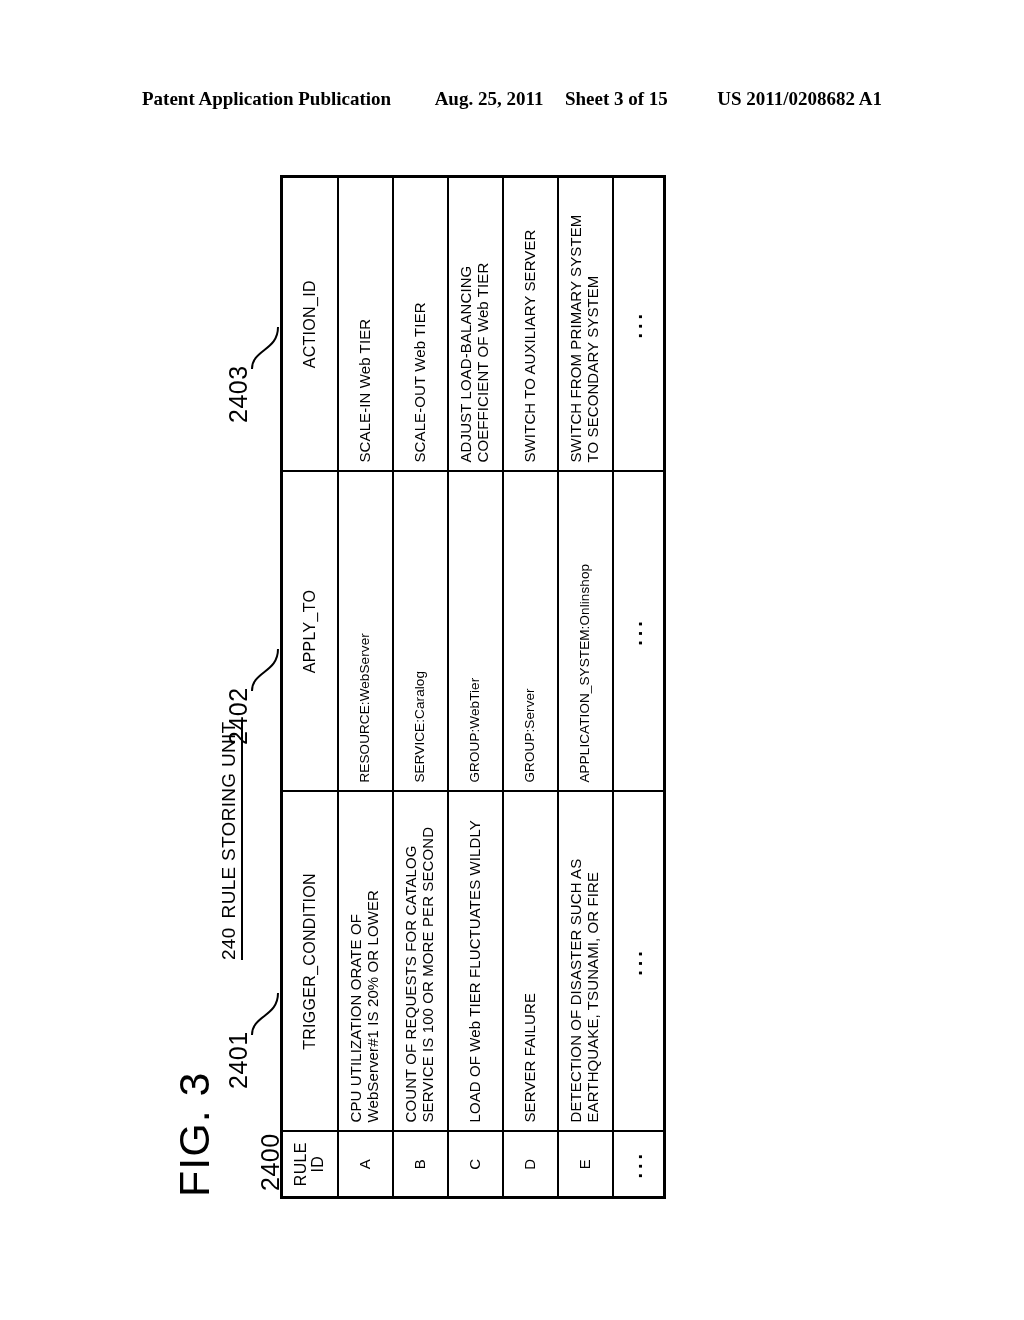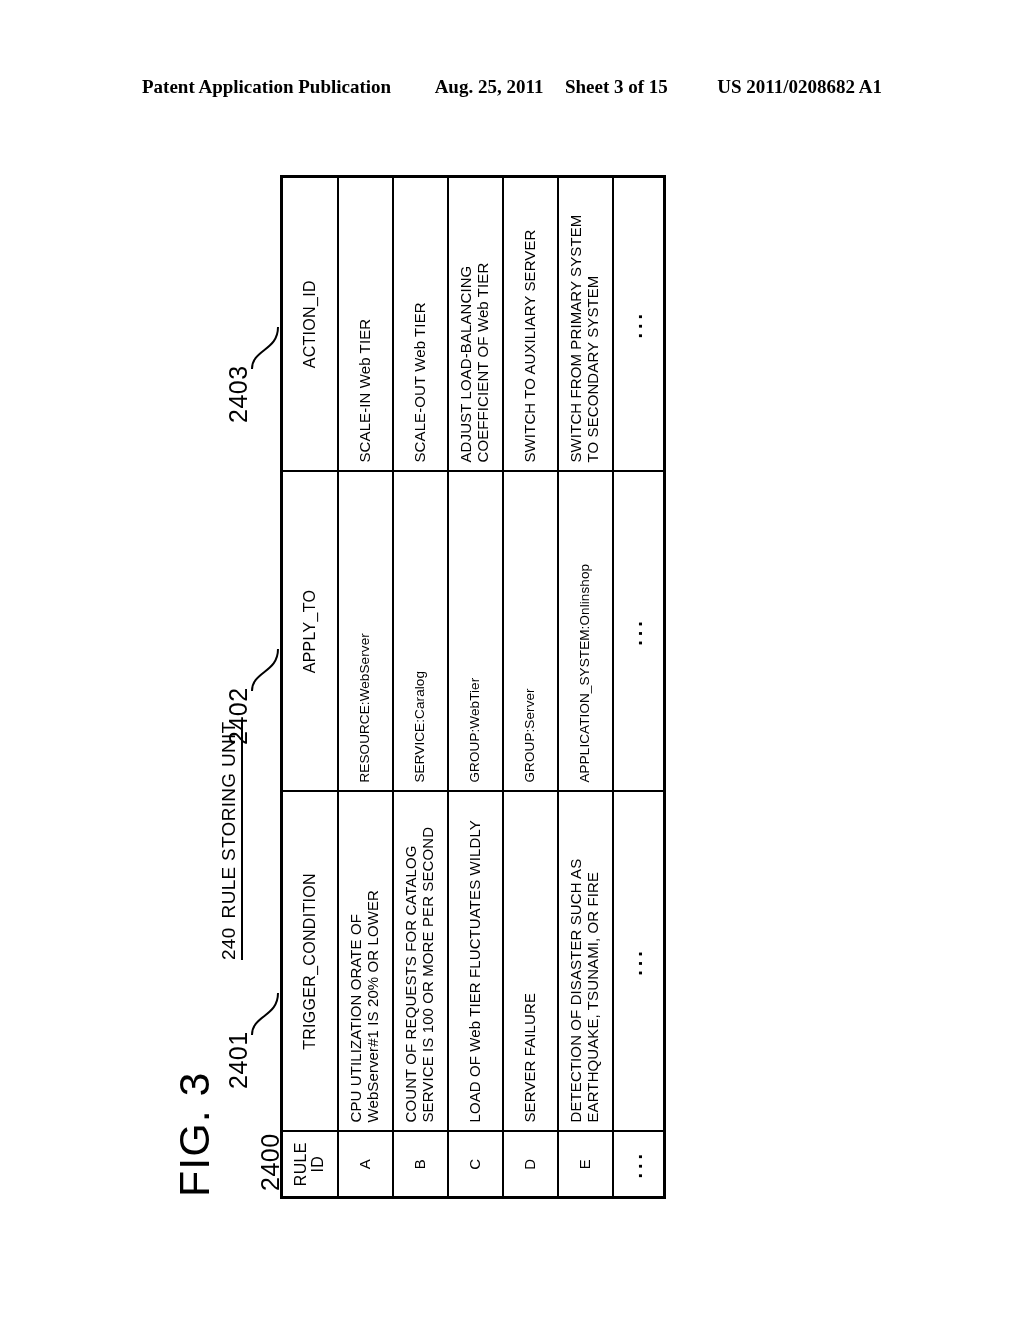--- a/index.html
+++ b/index.html
@@ -12,21 +12,21 @@
     height: 1320px;
     position: relative;
     font-family: "Liberation Sans", sans-serif;
     color: #000000;
     overflow: hidden;
   }
 
   
   .pub-header {
     position: absolute;
-    top: 76px;
+    top: 88px;
     left: 0;
     width: 1024px;
     text-align: center;
     font-family: "Liberation Serif", serif;
     font-weight: bold;
     font-size: 19px;
     letter-spacing: 0px;
     white-space: nowrap;
   }
   .pub-header .seg { display: inline-block; vertical-align: baseline; }

